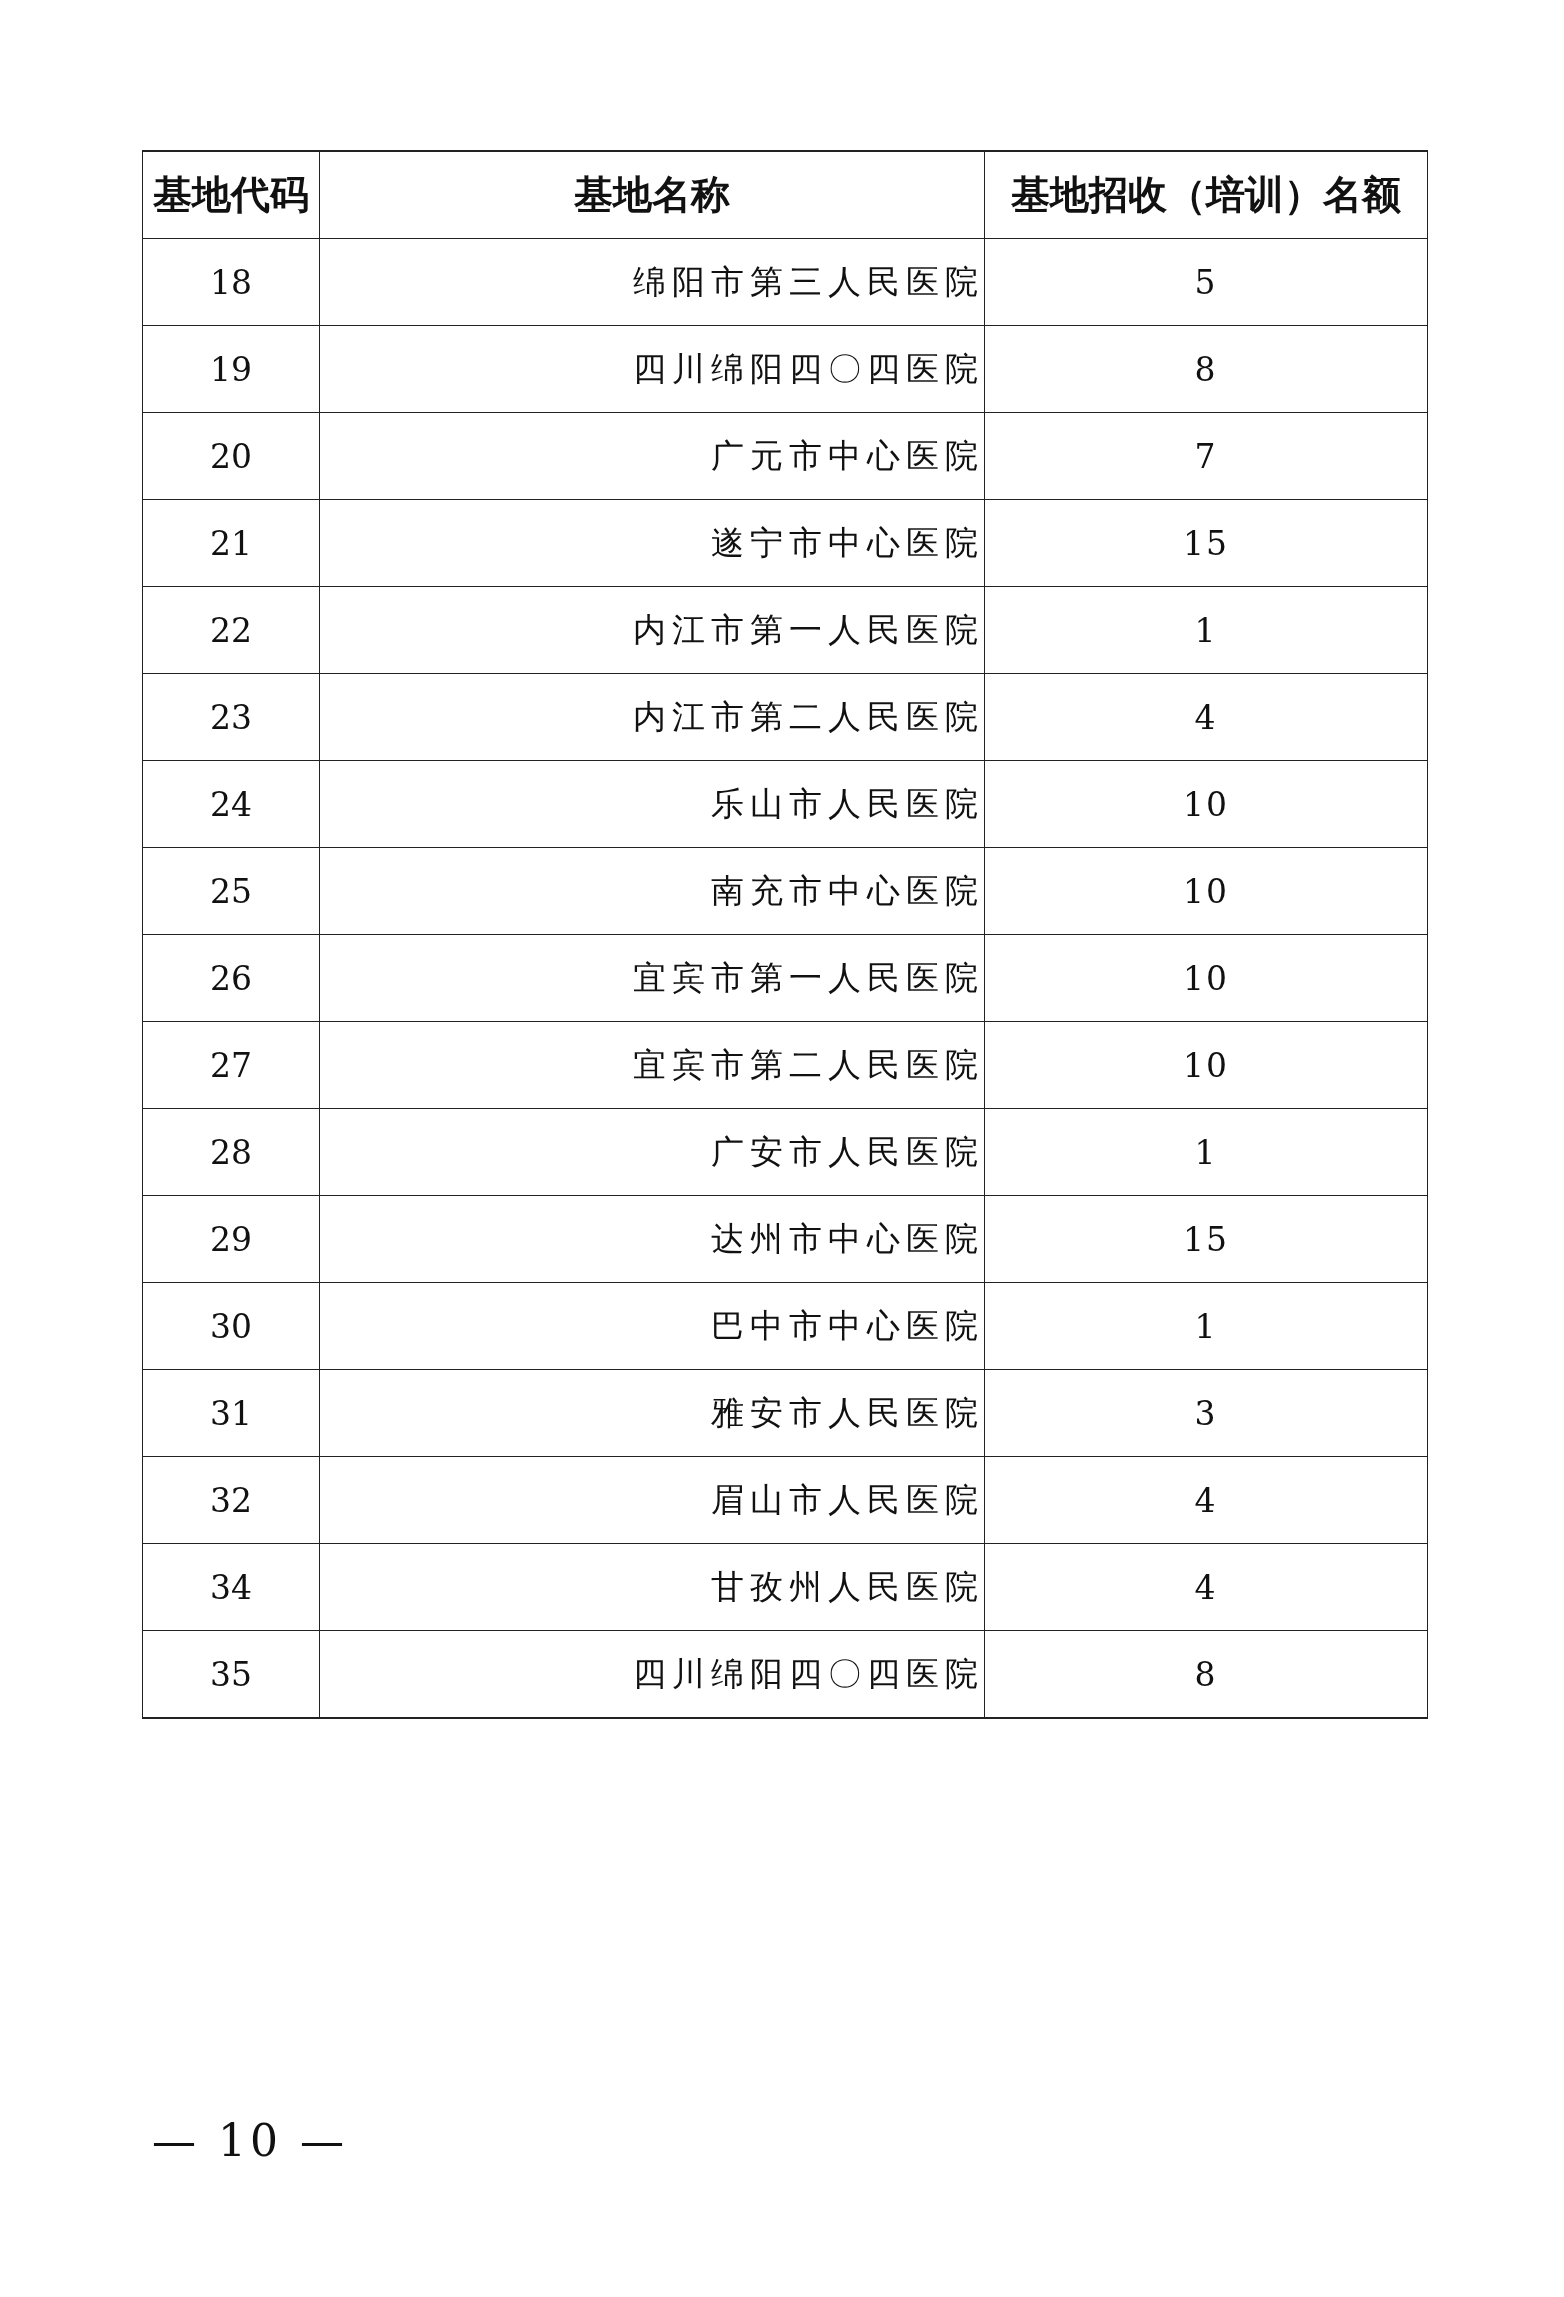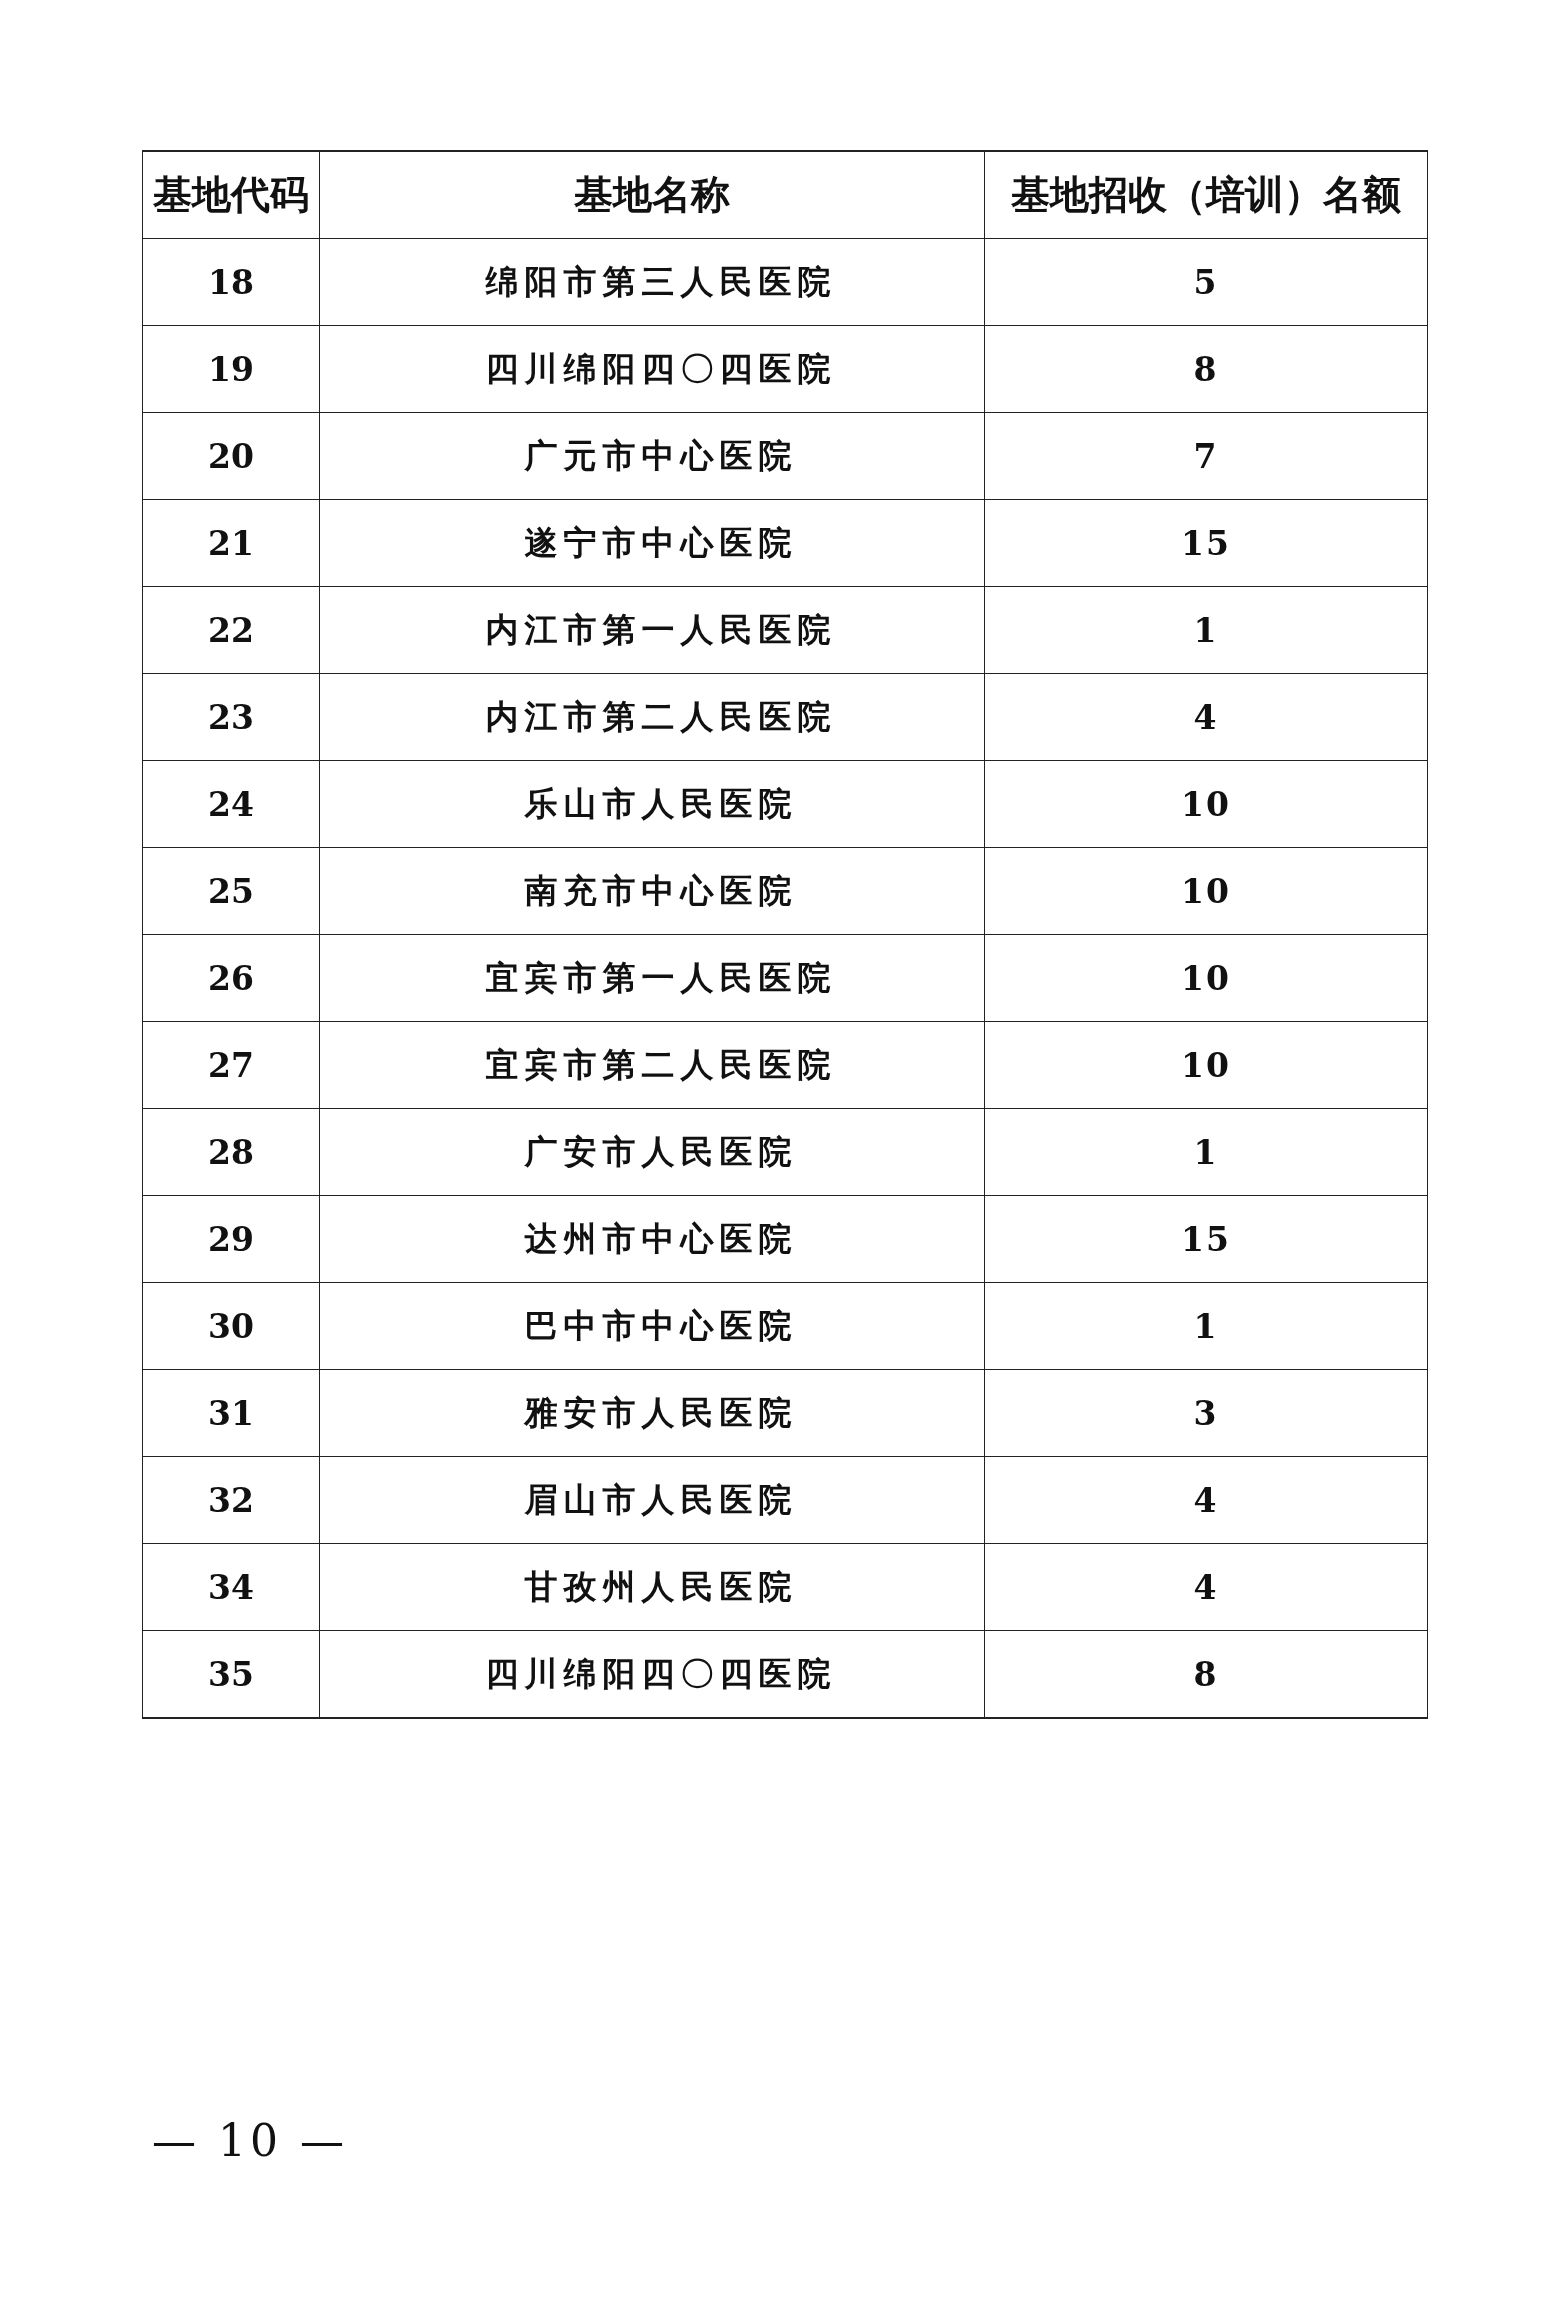--- a/index.html
+++ b/index.html
@@ -3,23 +3,23 @@
 <meta charset="utf-8">
 <style>
   html, body { margin: 0; padding: 0; background: #ffffff; }
   body { width: 1564px; height: 2297px; position: relative; overflow: hidden;
          font-family: "DejaVu Serif", "Liberation Serif", serif; color: #111; }
   .tbl { position: absolute; left: 142px; top: 150px; width: 1286px;
          border-collapse: collapse; table-layout: fixed; }
   .tbl th, .tbl td { border: 1.5px solid #222; height: 86px; padding: 0; vertical-align: middle; }
   .tbl th { font-family: "DejaVu Sans", "Liberation Sans", sans-serif; font-weight: bold;
             font-size: 39px; text-align: center; letter-spacing: 0px; }
-  .tbl td { font-size: 33px; font-weight: bold; }
+  .tbl td { font-size: 33px; font-weight: normal; }
   .c-code { width: 176px; text-align: center; }
-  .c-name { width: 664px; text-align: center; padding-left: 18px !important; letter-spacing: 6px; }
+  .c-name { width: 664px; text-align: right; padding-left: 18px !important; letter-spacing: 6px; }
   .c-quota { text-align: center; letter-spacing: 2px; }
   .tbl tr:first-child th { border-top-width: 2px; }
   .tbl tr:last-child td { border-bottom-width: 2.5px; }
   .page-num { position: absolute; left: 152px; top: 2115px; font-size: 44px;
               font-family: "DejaVu Serif", "Liberation Serif", serif; letter-spacing: 4px; text-align: center; }
 </style>
 </head>
 <body>
 
 <table class="tbl">

